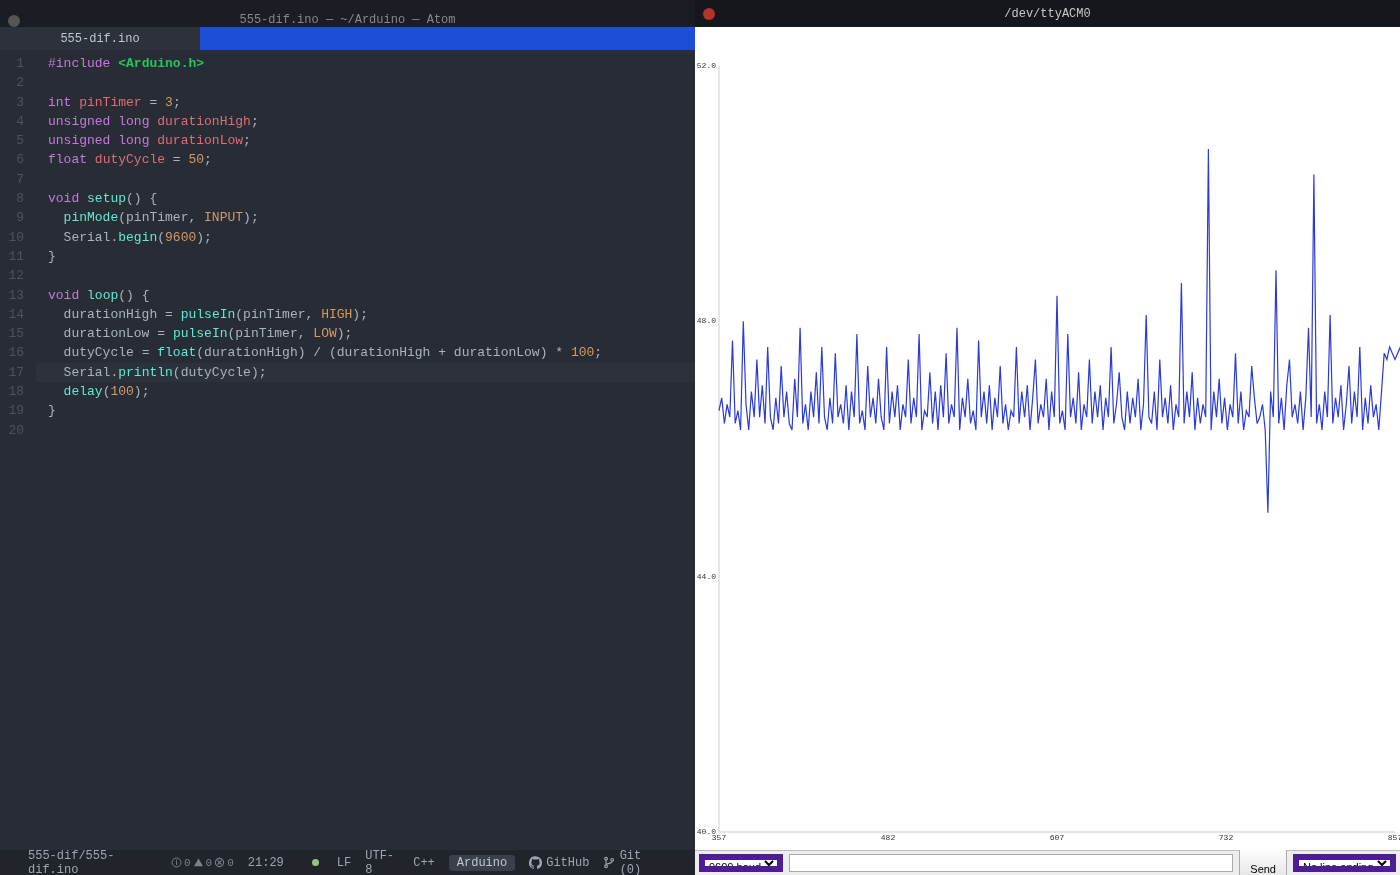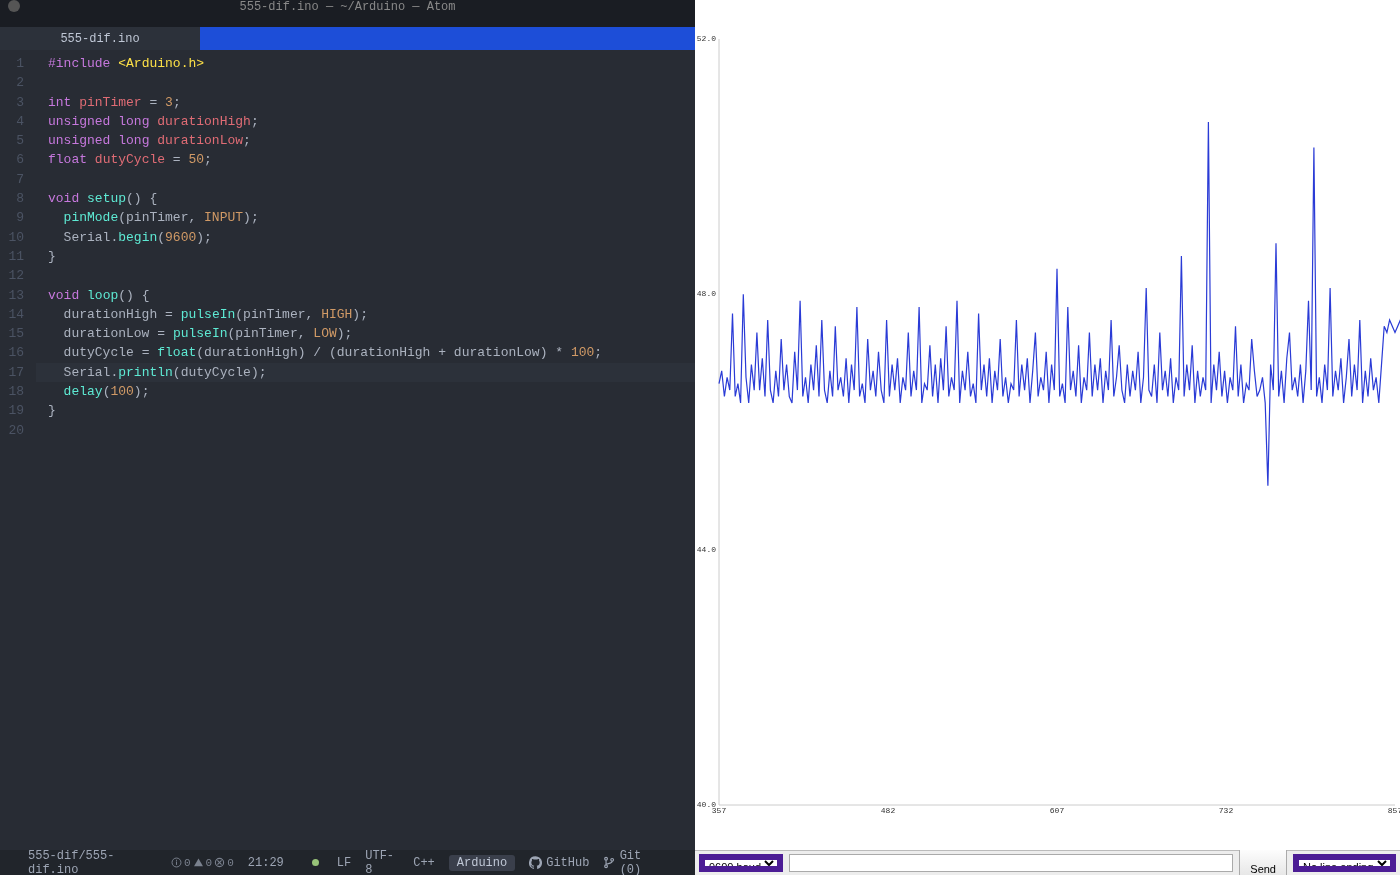--- a/index.html
+++ b/index.html
@@ -1,42 +1,42 @@
 <!DOCTYPE html>
 <html><head>
 <meta charset="utf-8">
 <style>
   * { box-sizing: border-box; margin: 0; padding: 0; }
   html, body { width: 1400px; height: 875px; overflow: hidden; font-family: Menlo, Consolas, "Liberation Mono", monospace; }
   body { display: flex; }
 
   
   .editor-pane { width: 695px; height: 875px; background: #282c34; color: #abb2bf; display: flex; flex-direction: column; position: relative; }
-  .editor-title-bar { height: 27px; background: #1a1d23; display: flex; align-items: flex-start; position: relative; }
+  .editor-title-bar { height: 27px; background: #1a1d23; display: flex; align-items: flex-end; position: relative; }
   .editor-title-bar .traffic-close { width: 12px; height: 12px; border-radius: 50%; background: #555; margin-left: 8px; }
   .editor-title-bar .title { position: absolute; left: 50%; transform: translateX(-50%); font-size: 12px; color: #888; }
 
   .editor-tabs { height: 23px; background: #1d4ed8; display: flex; }
   .editor-tab { min-width: 200px; padding: 0 20px; background: #2c313a; border-top: 1px solid transparent; display: flex; align-items: center; justify-content: center; font-size: 12px; color: #bfc7d5; }
 
   .code-area { flex: 1; display: flex; font-size: 13px; line-height: 19.3px; padding-top: 4px; }
   .gutter { width: 36px; text-align: right; color: #4b5363; padding-right: 12px; user-select: none; }
   .gutter .ln { height: 19.3px; }
   .code-lines { flex: 1; white-space: pre; }
   .code-lines .line { height: 19.3px; padding-left: 12px; }
   .line.hl { background: #2c313a; }
 
   
   .c-kw   { color: #c678dd; }  
   .c-type { color: #c678dd; }  
   .c-fn   { color: #5eead4; }  
   .c-num  { color: #d19a66; }  
   .c-const{ color: #d19a66; }  
   .c-var  { color: #e06c75; }  
-  .c-lib  { color: #fde047; }  
+  .c-lib  { color: #22c55e; font-weight: bold; }  
   .c-punct{ color: #abb2bf; }
   .c-ident{ color: #abb2bf; }
 
   .status-bar { height: 25px; background: #21252b; color: #9da5b4; font-size: 12px; display: flex; align-items: center; padding: 0 28px; gap: 14px; }
   .status-bar .spacer { flex: 1; }
   .status-bar .dot { width: 7px; height: 7px; border-radius: 50%; background: #98c379; display: inline-block; margin-right: 4px; }
   .status-bar .chip { background: #3a3f4b; padding: 1px 8px; border-radius: 3px; color: #bfc7d5; }
   .status-bar .gh-ico, .status-bar .git-ico { display: inline-flex; align-items: center; gap: 4px; }
   .status-bar svg { width: 13px; height: 13px; }
   .info-icons { display:inline-flex; align-items:center; gap:2px; font-size:11px; color:#7a818e; }
@@ -137,20 +137,24 @@
           <circle cx="4" cy="13" r="1.8"></circle>
           <circle cx="12" cy="4.5" r="1.8"></circle>
           <path d="M4 5 V11 M12 6.3 C12 10 4 9 4 11"></path>
         </svg>
       <span>Git (0)</span>
     </span>
   </div>
 </div>
 
 <div class="plotter-pane">
+  <div class="plotter-title-bar">
+    <div class="traffic-close"></div>
+    <div class="title">/dev/ttyACM0</div>
+  </div>
 
   <div class="plot-body" id="plot-body">
     <svg id="plot-svg" width="705" height="823">
       <line x1="24" y1="39" x2="24" y2="805" stroke="#ccc" stroke-width="1"></line>
       <line x1="24" y1="805" x2="700" y2="805" stroke="#ccc" stroke-width="1"></line>
       <polyline id="plot-line" fill="none" stroke="#2a3bd6" stroke-width="1.2" points="24.0,383.7 26.7,370.9 29.4,396.5 32.1,377.3 34.8,390.1 37.5,313.5 40.2,396.5 42.9,383.7 45.6,402.9 48.3,294.3 51.0,377.3 53.7,402.9 56.4,364.6 59.2,390.1 61.9,332.6 64.6,390.1 67.3,358.2 70.0,396.5 72.7,319.9 75.4,390.1 78.1,402.9 80.8,370.9 83.5,396.5 86.2,339.0 88.9,390.1 91.6,364.6 94.3,396.5 97.0,402.9 99.7,351.8 102.4,390.1 105.1,300.7 107.8,396.5 110.5,377.3 113.2,402.9 115.9,364.6 118.6,390.1 121.3,345.4 124.0,396.5 126.8,319.9 129.5,390.1 132.2,402.9 134.9,370.9 137.6,396.5 140.3,326.3 143.0,390.1 145.7,377.3 148.4,396.5 151.1,358.2 153.8,402.9 156.5,364.6 159.2,390.1 161.9,307.1 164.6,396.5 167.3,383.7 170.0,402.9 172.7,339.0 175.4,390.1 178.1,370.9 180.8,396.5 183.5,351.8 186.2,390.1 188.9,402.9 191.6,319.9 194.4,396.5 197.1,364.6 199.8,390.1 202.5,358.2 205.2,402.9 207.9,377.3 210.6,390.1 213.3,332.6 216.0,396.5 218.7,370.9 221.4,390.1 224.1,307.1 226.8,402.9 229.5,383.7 232.2,390.1 234.9,345.4 237.6,396.5 240.3,364.6 243.0,402.9 245.7,358.2 248.4,390.1 251.1,326.3 253.8,396.5 256.5,377.3 259.2,390.1 262.0,300.7 264.7,402.9 267.4,370.9 270.1,390.1 272.8,351.8 275.5,396.5 278.2,383.7 280.9,402.9 283.6,313.5 286.3,390.1 289.0,364.6 291.7,396.5 294.4,358.2 297.1,402.9 299.8,370.9 302.5,390.1 305.2,339.0 307.9,396.5 310.6,377.3 313.3,402.9 316.0,383.7 318.7,390.1 321.4,319.9 324.1,396.5 326.8,364.6 329.6,390.1 332.3,358.2 335.0,402.9 337.7,370.9 340.4,332.6 343.1,396.5 345.8,377.3 348.5,390.1 351.2,351.8 353.9,402.9 356.6,364.6 359.3,390.1 362.0,268.8 364.7,396.5 367.4,383.7 370.1,402.9 372.8,307.1 375.5,390.1 378.2,370.9 380.9,396.5 383.6,345.4 386.3,402.9 389.0,377.3 391.7,390.1 394.4,332.6 397.2,396.5 399.9,364.6 402.6,390.1 405.3,358.2 408.0,402.9 410.7,370.9 413.4,390.1 416.1,319.9 418.8,396.5 421.5,377.3 424.2,345.4 426.9,390.1 429.6,402.9 432.3,364.6 435.0,396.5 437.7,370.9 440.4,390.1 443.1,351.8 445.8,402.9 448.5,377.3 451.2,287.9 453.9,390.1 456.6,396.5 459.3,364.6 462.0,402.9 464.8,332.6 467.5,390.1 470.2,370.9 472.9,396.5 475.6,358.2 478.3,402.9 481.0,377.3 483.7,390.1 486.4,256.0 489.1,396.5 491.8,364.6 494.5,390.1 497.2,345.4 499.9,402.9 502.6,370.9 505.3,396.5 508.0,377.3 510.7,390.1 513.4,122.0 516.1,402.9 518.8,364.6 521.5,390.1 524.2,351.8 526.9,396.5 529.6,370.9 532.4,402.9 535.1,377.3 537.8,390.1 540.5,326.3 543.2,396.5 545.9,364.6 548.6,402.9 551.3,383.7 554.0,390.1 556.7,339.0 559.4,370.9 562.1,396.5 564.8,390.1 567.5,377.3 570.2,402.9 572.9,485.8 575.6,364.6 578.3,390.1 581.0,243.3 583.7,396.5 586.4,370.9 589.1,402.9 591.8,358.2 594.5,332.6 597.2,390.1 600.0,377.3 602.7,396.5 605.4,364.6 608.1,402.9 610.8,370.9 613.5,300.7 616.2,390.1 618.9,147.5 621.6,396.5 624.3,377.3 627.0,402.9 629.7,364.6 632.4,390.1 635.1,287.9 637.8,396.5 640.5,370.9 643.2,390.1 645.9,358.2 648.6,402.9 651.3,377.3 654.0,339.0 656.7,396.5 659.4,364.6 662.1,390.1 664.8,319.9 667.6,402.9 670.3,370.9 673.0,396.5 675.7,358.2 678.4,390.1 681.1,377.3 683.8,402.9 686.5,364.6 689.2,326.3 691.9,332.6 694.6,319.9 697.3,326.3 700.0,332.6 702.7,326.3 705.4,319.9 708.1,332.6 710.8,326.3 713.5,339.0 716.2,332.6 718.9,345.4 721.6,358.2 724.3,402.9 727.0,370.9 729.7,390.1 732.4,377.3 735.2,396.5 737.9,364.6 740.6,402.9 743.3,370.9 746.0,390.1 748.7,153.9 751.4,396.5 754.1,377.3 756.8,402.9 759.5,364.6 762.2,390.1 764.9,275.2 767.6,396.5 770.3,370.9 773.0,402.9 775.7,377.3 778.4,390.1 781.1,383.7 783.8,396.5 786.5,364.6 789.2,402.9 791.9,370.9 794.6,358.2 797.3,390.1 800.0,377.3 802.8,396.5 805.5,364.6"></polyline>
     </svg>
   <div class="ytick" style="right: 684px; top: 800px;">40.0</div>
       <div class="ytick" style="right: 684px; top: 544.667px;">44.0</div>
       <div class="ytick" style="right: 684px; top: 289.333px;">48.0</div>

